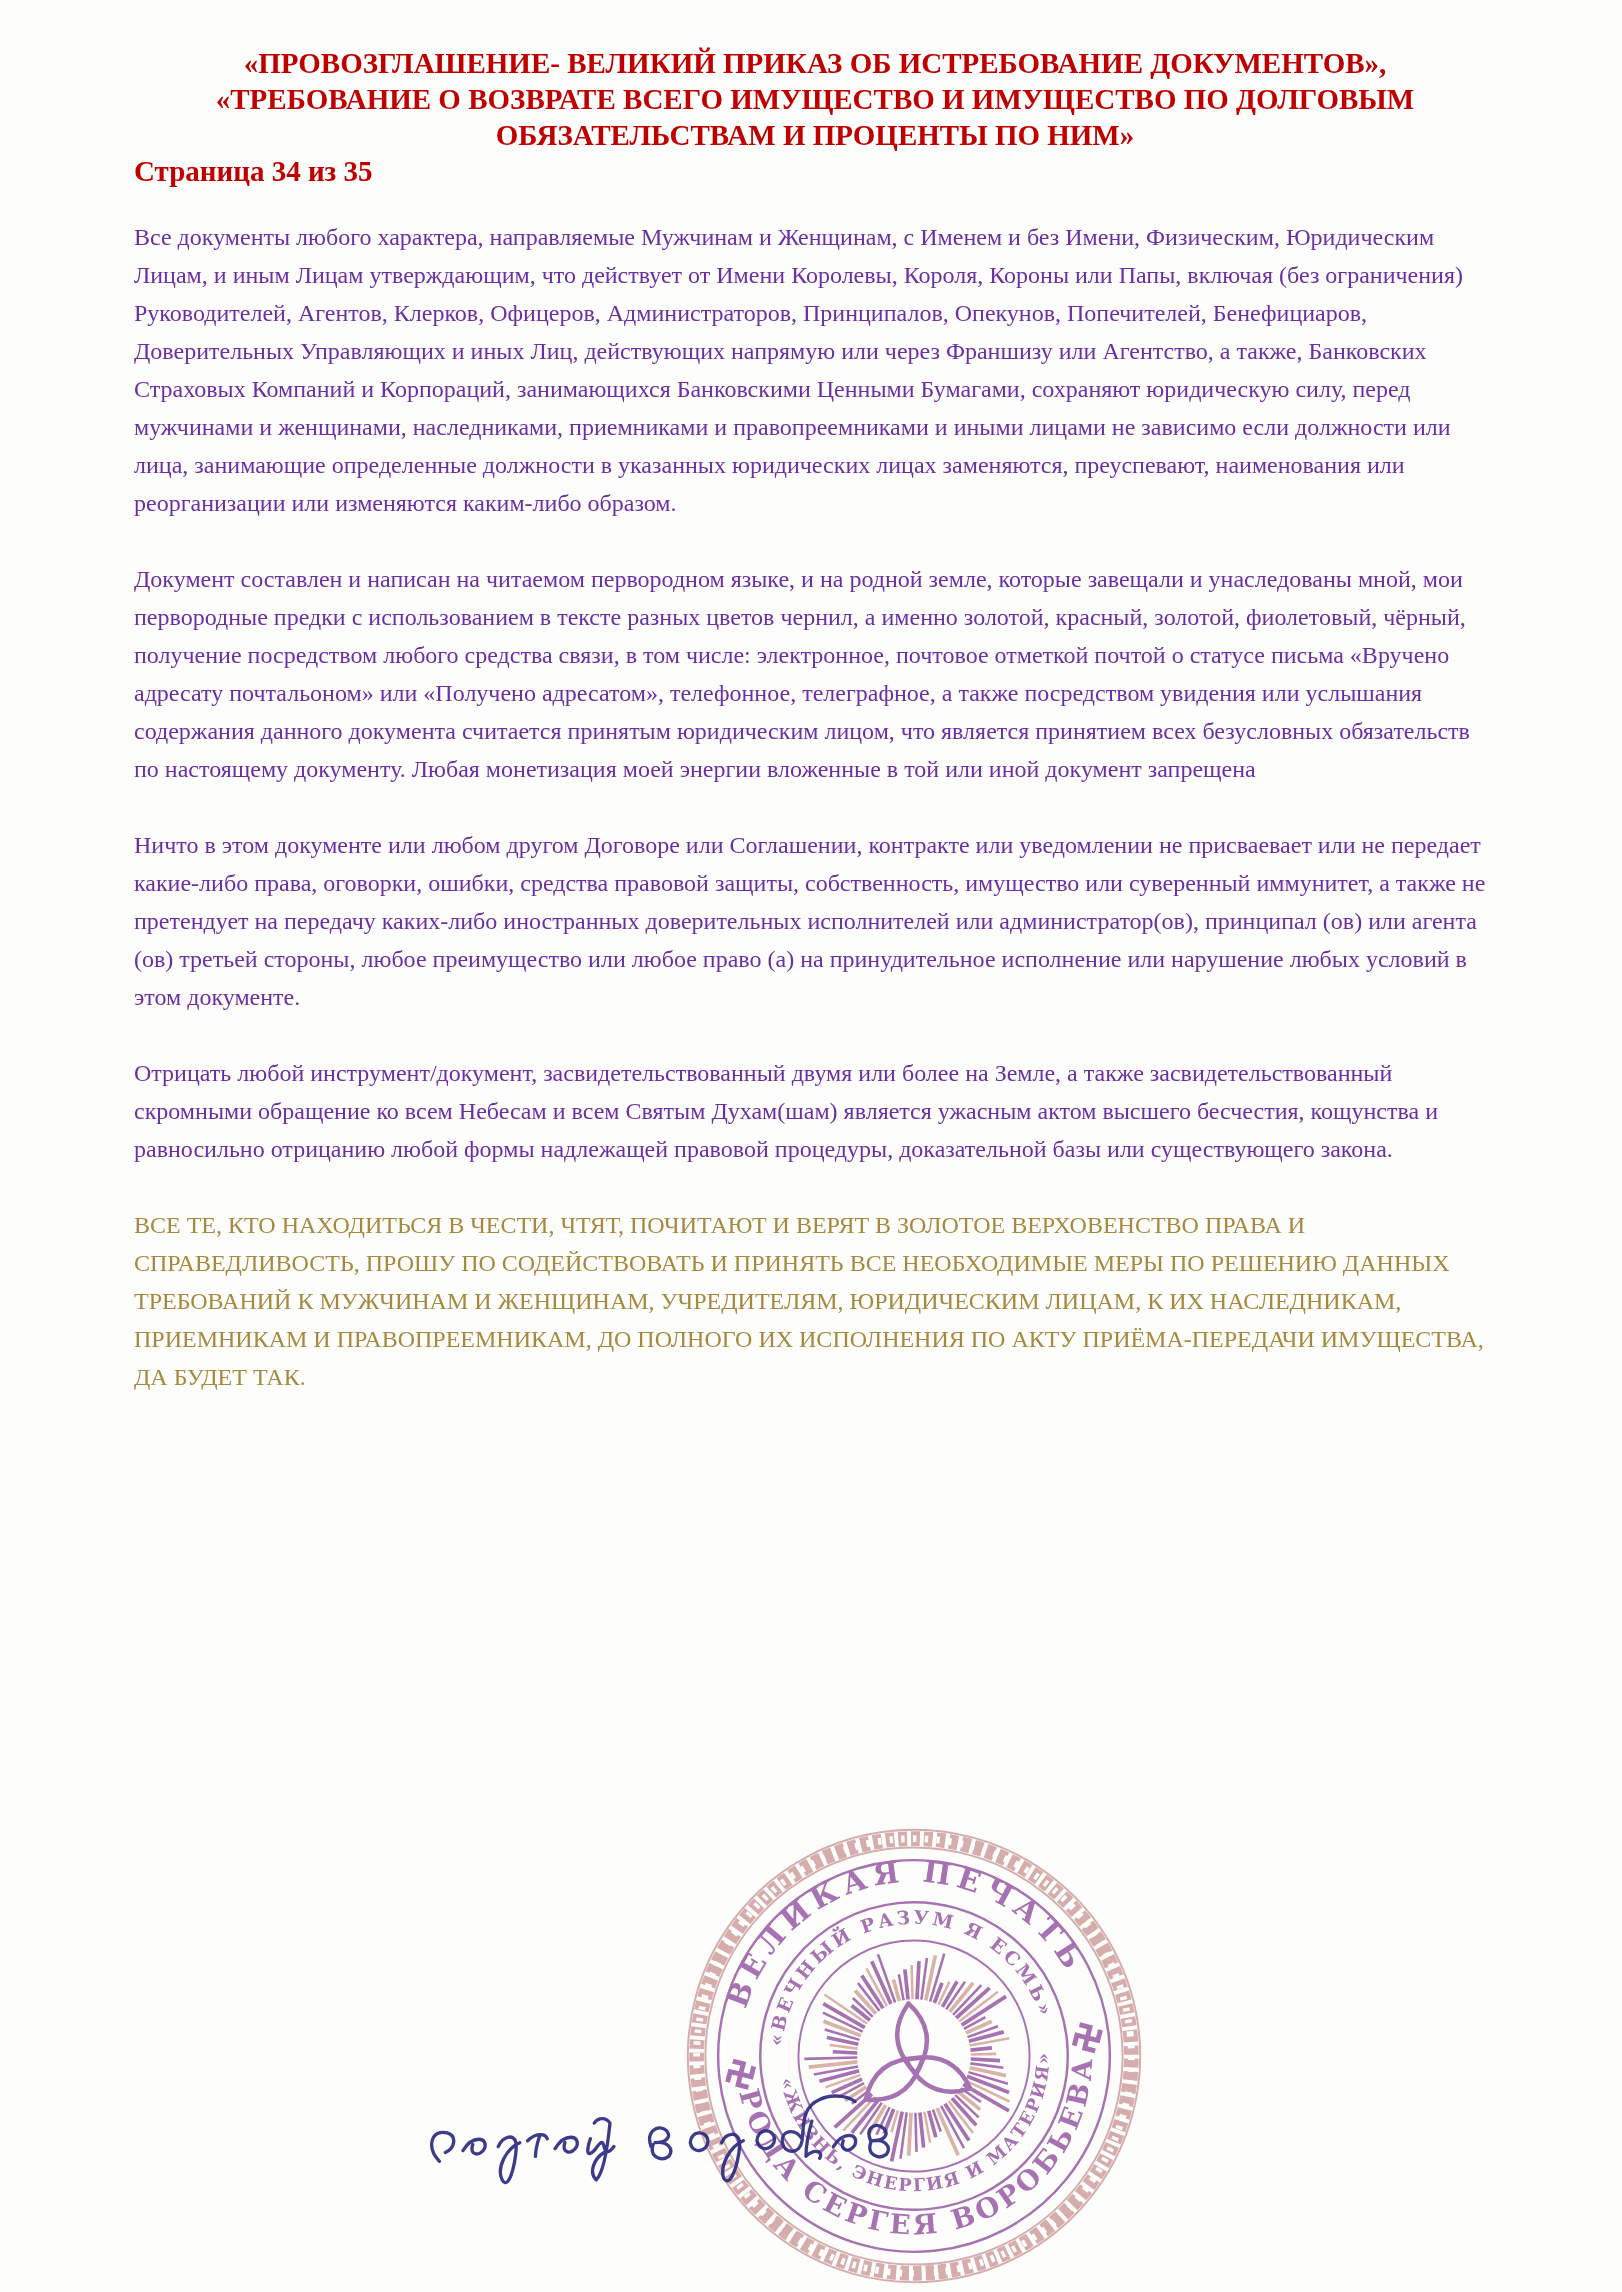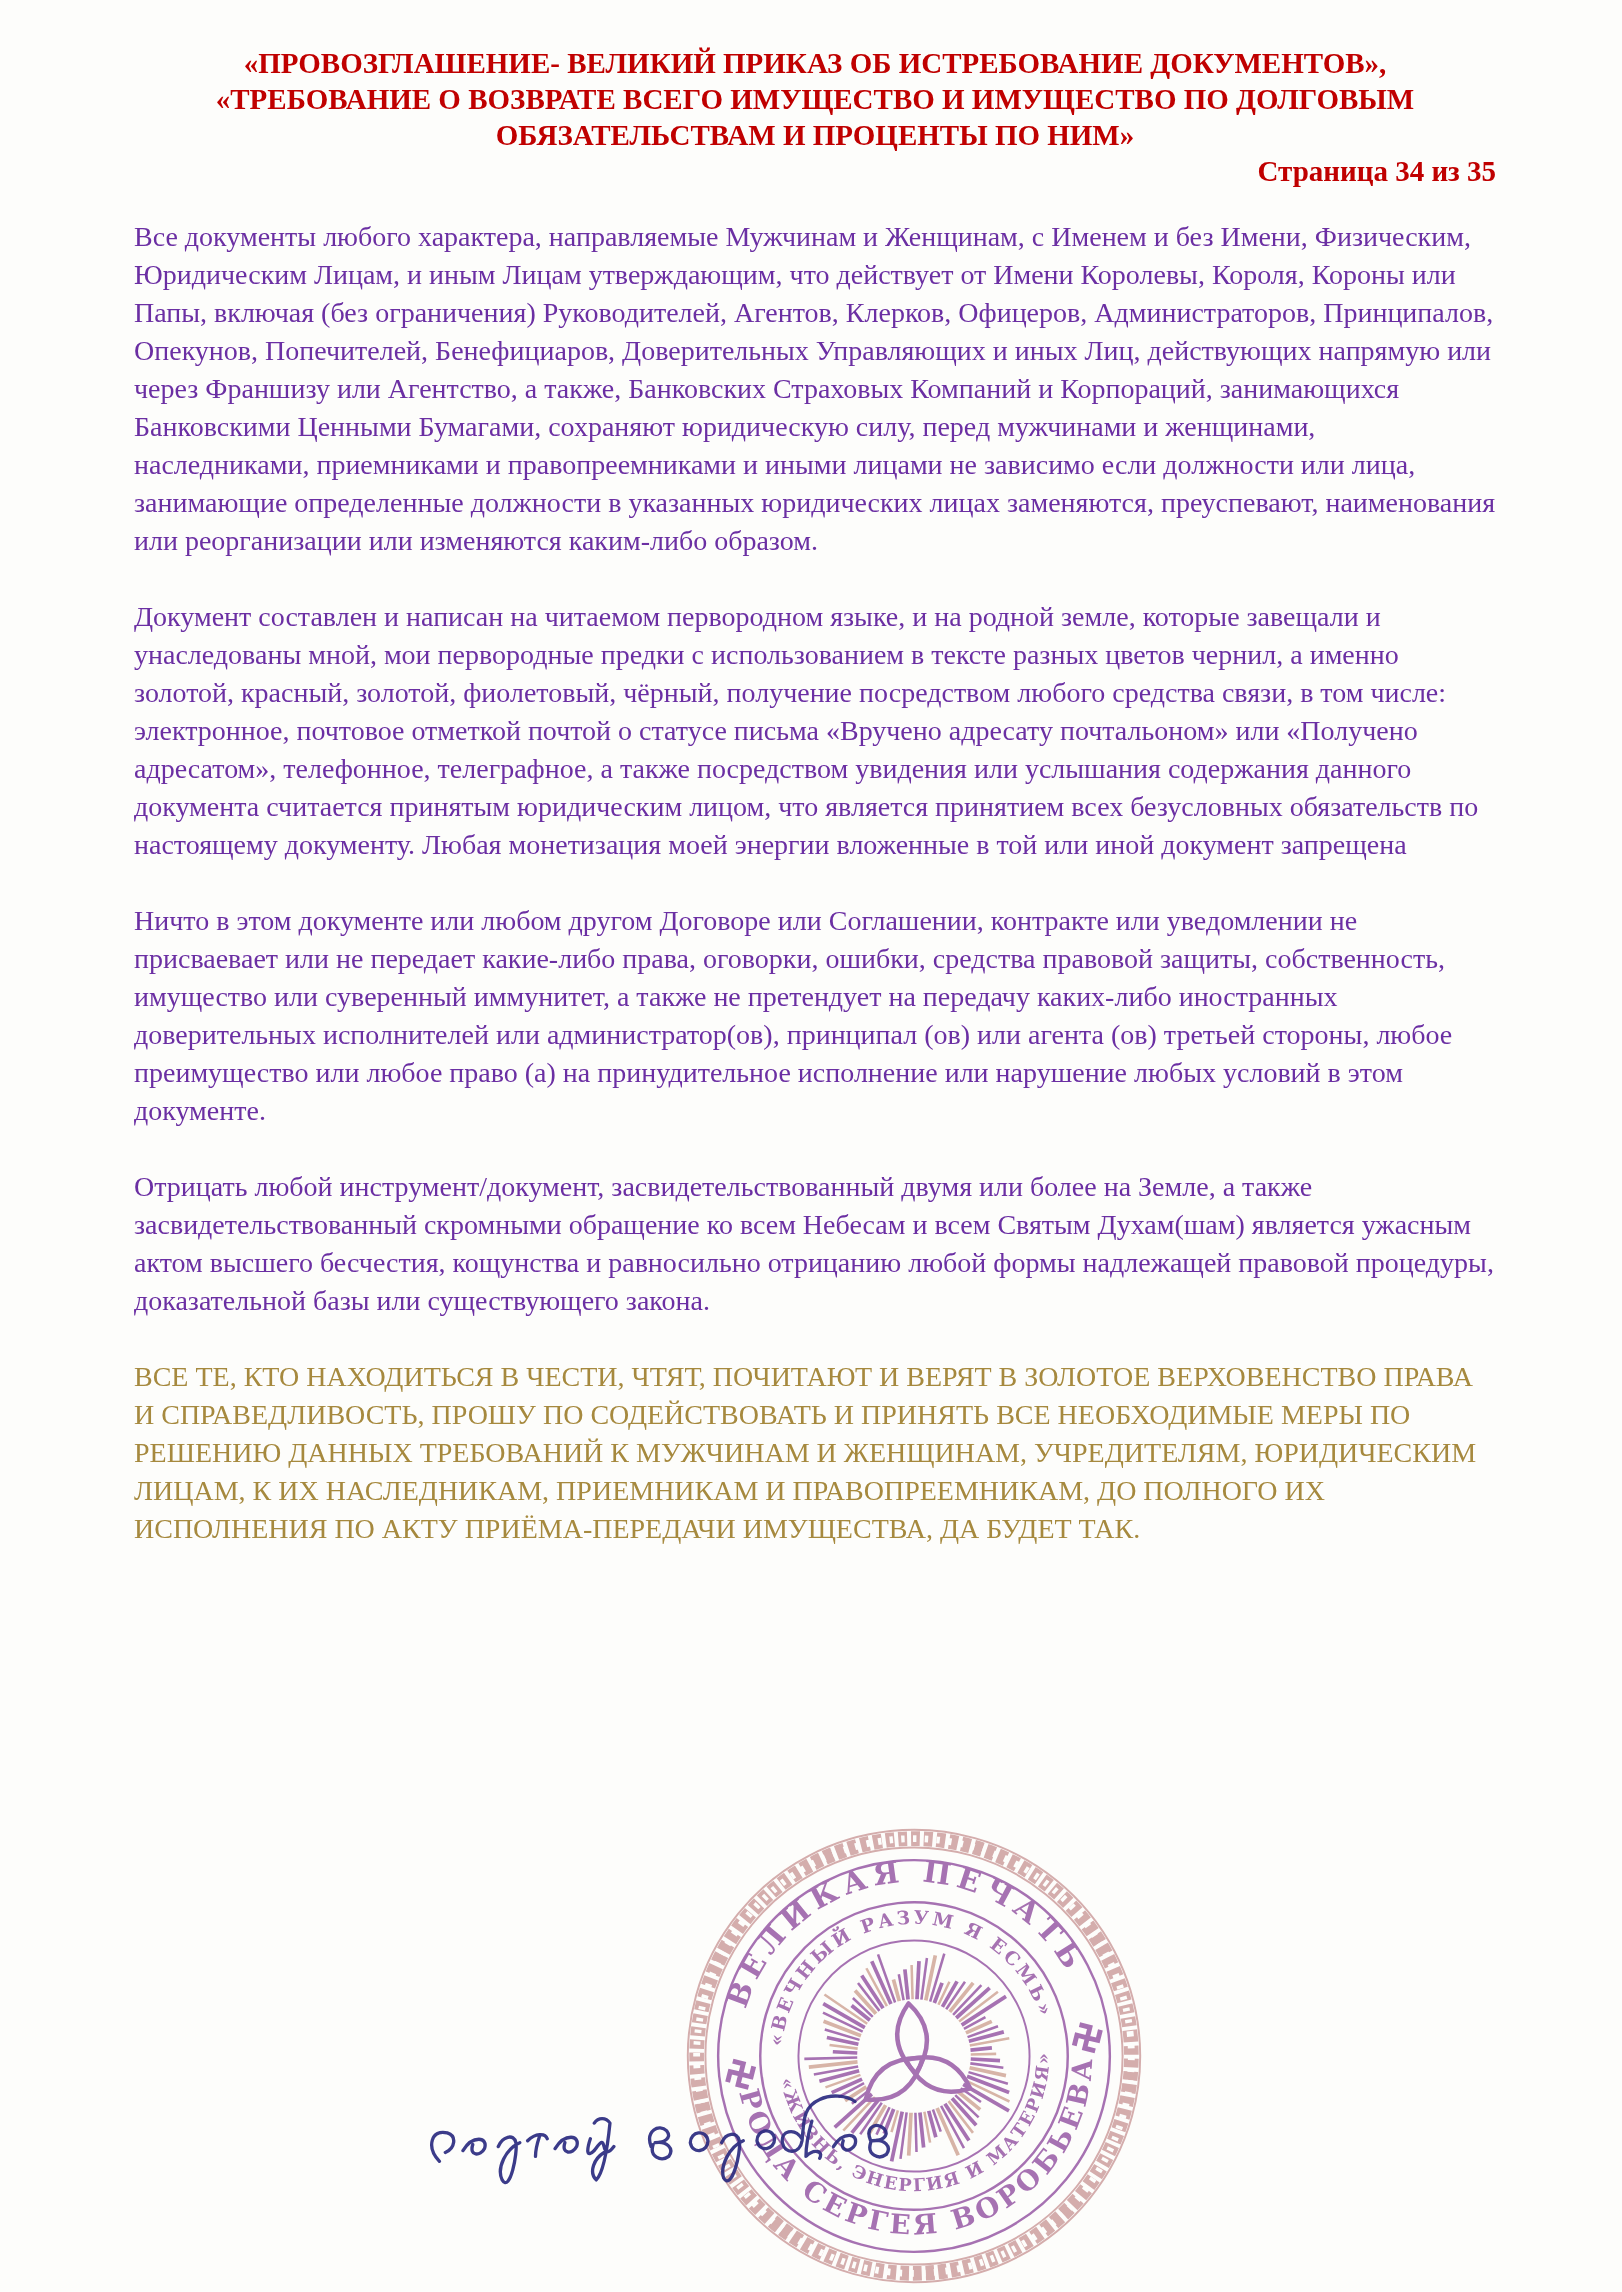--- a/index.html
+++ b/index.html
@@ -17,26 +17,26 @@
   header{margin-top:45px;text-align:center;}
   .doc-title{
     margin:0 auto;
     max-width:1323px;
     font-size:29px;line-height:36px;font-weight:bold;
     color:var(--title-red,#c00000);
   }
   .page-indicator{
     font-size:29px;line-height:36px;font-weight:bold;
     color:var(--title-red,#c00000);
-    text-align:right;
+    text-align:left;
   }
   main{margin-top:29px;}
   main p{
     margin:0 0 38px 0;
-    font-size:28px;line-height:38px;
+    font-size:24px;line-height:38px;
     color:var(--body-violet,#6b2fa3);
     text-align:left;
   }
   main p.gold{
     color:var(--gold,#a6893e);
     margin-bottom:16px;
   }
   .seal-wrap{
     position:absolute;left:679px;top:1821px;width:470px;height:470px;
     opacity:.88;

